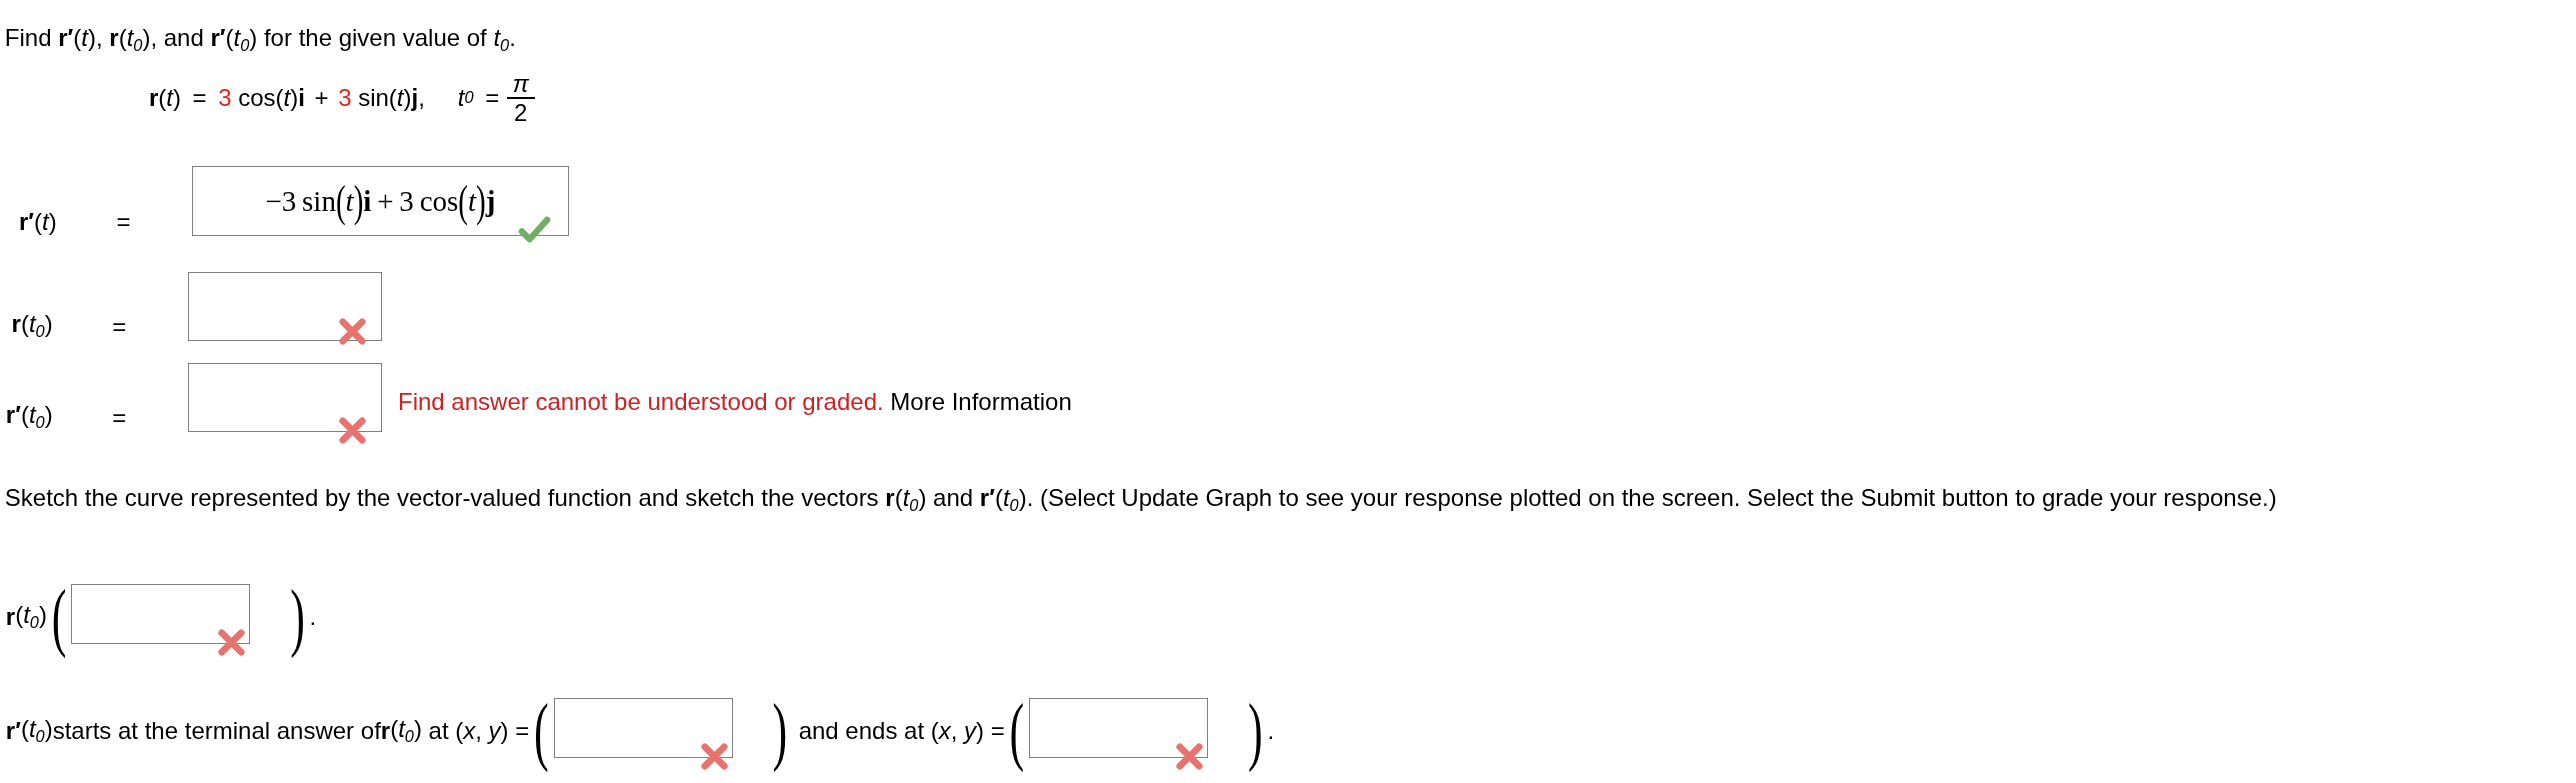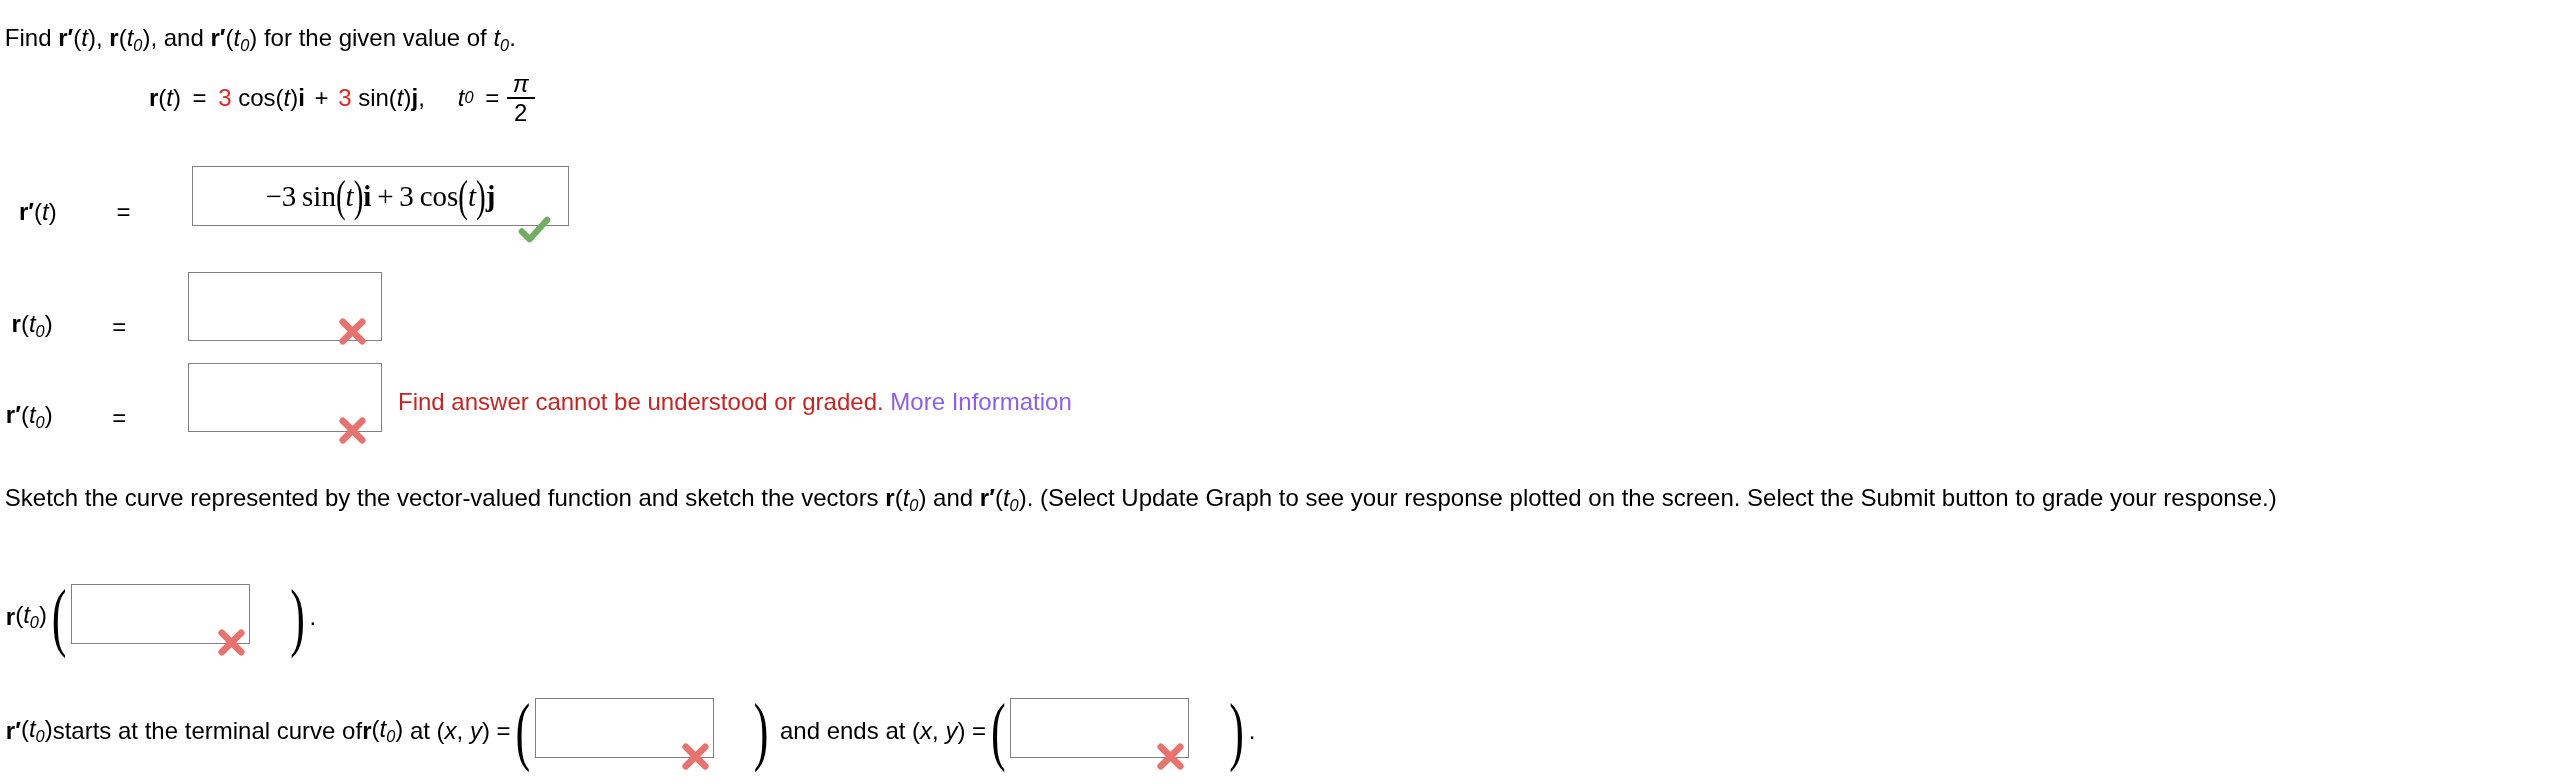--- a/index.html
+++ b/index.html
@@ -120,21 +120,21 @@
 
   
   #feedback {
     position: absolute;
     left: 398px;
     top: 388px;
     font-size: 24px;
     white-space: nowrap;
   }
   .err { color: #cc2222; }
-  .link { color: #8b5cf6; }
+  .link { color: #000000; }
 
   
   #para {
     position: absolute;
     left: 4.8px;
     top: 481px;
     width: 2568px;
     font-size: 24px;
     line-height: 1.42;
   }
@@ -197,21 +197,21 @@
     <span class="frac">
       <span class="num">π</span>
       <span class="bar"></span>
       <span class="den">2</span>
     </span>
   </div>
 
   <div class="ansrow" style="left:19px; top:166px;">
     <span class="anslabel"><span class="bvar">r</span><span class="prime">′</span>(<span class="ivar">t</span>)</span>
     <span class="eq">=</span>
-    <div class="ansbox filled" style="width:377px;height:60px;">
+    <div class="ansbox filled" style="width:377px;height:70px;">
       <span class="mathserif">−3 sin<span style="display:inline-block;transform:scaleY(1.5);">(</span><span class="mi">t</span><span style="display:inline-block;transform:scaleY(1.5);">)</span><span class="mb">i</span> + 3 cos<span style="display:inline-block;transform:scaleY(1.5);">(</span><span class="mi">t</span><span style="display:inline-block;transform:scaleY(1.5);">)</span><span class="mb">j</span></span>
     </div>
   </div>
   <div class="mark" style="left:518px; top:214px;">
     <svg viewBox="0 0 34 34" xmlns="http://www.w3.org/2000/svg">
       <path d="M4 18 L12 26 L30 6" stroke="#6fae63" stroke-width="6.5" fill="none" stroke-linecap="round" stroke-linejoin="round"></path>
     </svg>
   </div>
 
   <div class="ansrow" style="left:11.6px; top:272px;">
@@ -258,21 +258,21 @@
       </span>
     </span>
     <span class="paren" style="margin-left:40px;">)</span>
     <span>.</span>
   </div>
 
   <div class="stmt" style="left:5.8px; top:698px;">
     <span class="bvar">r</span>
       <span class="prime">′</span>
       <span>(<span class="ivar">t</span><span class="sub">0</span>)</span>
-      <span> starts at the terminal curve of </span>
+      <span> starts at the terminal answer of </span>
       <span class="bvar">r</span>
       <span>(<span class="ivar">t</span><span class="sub">0</span>)</span>
       <span>&nbsp;at (<span class="ivar">x</span>,&nbsp;<span class="ivar">y</span>) =</span>
     <span class="paren">(</span>
     <span style="position:relative;display:inline-block;">
       <span class="smallbox" style="display:inline-block;"></span>
       <span class="mark" style="left:144px; top:42px;">
         <svg viewBox="0 0 34 34" xmlns="http://www.w3.org/2000/svg">
           <path d="M7 7 L27 27 M27 7 L7 27" stroke="#e8736e" stroke-width="7" fill="none" stroke-linecap="round"></path>
         </svg>

